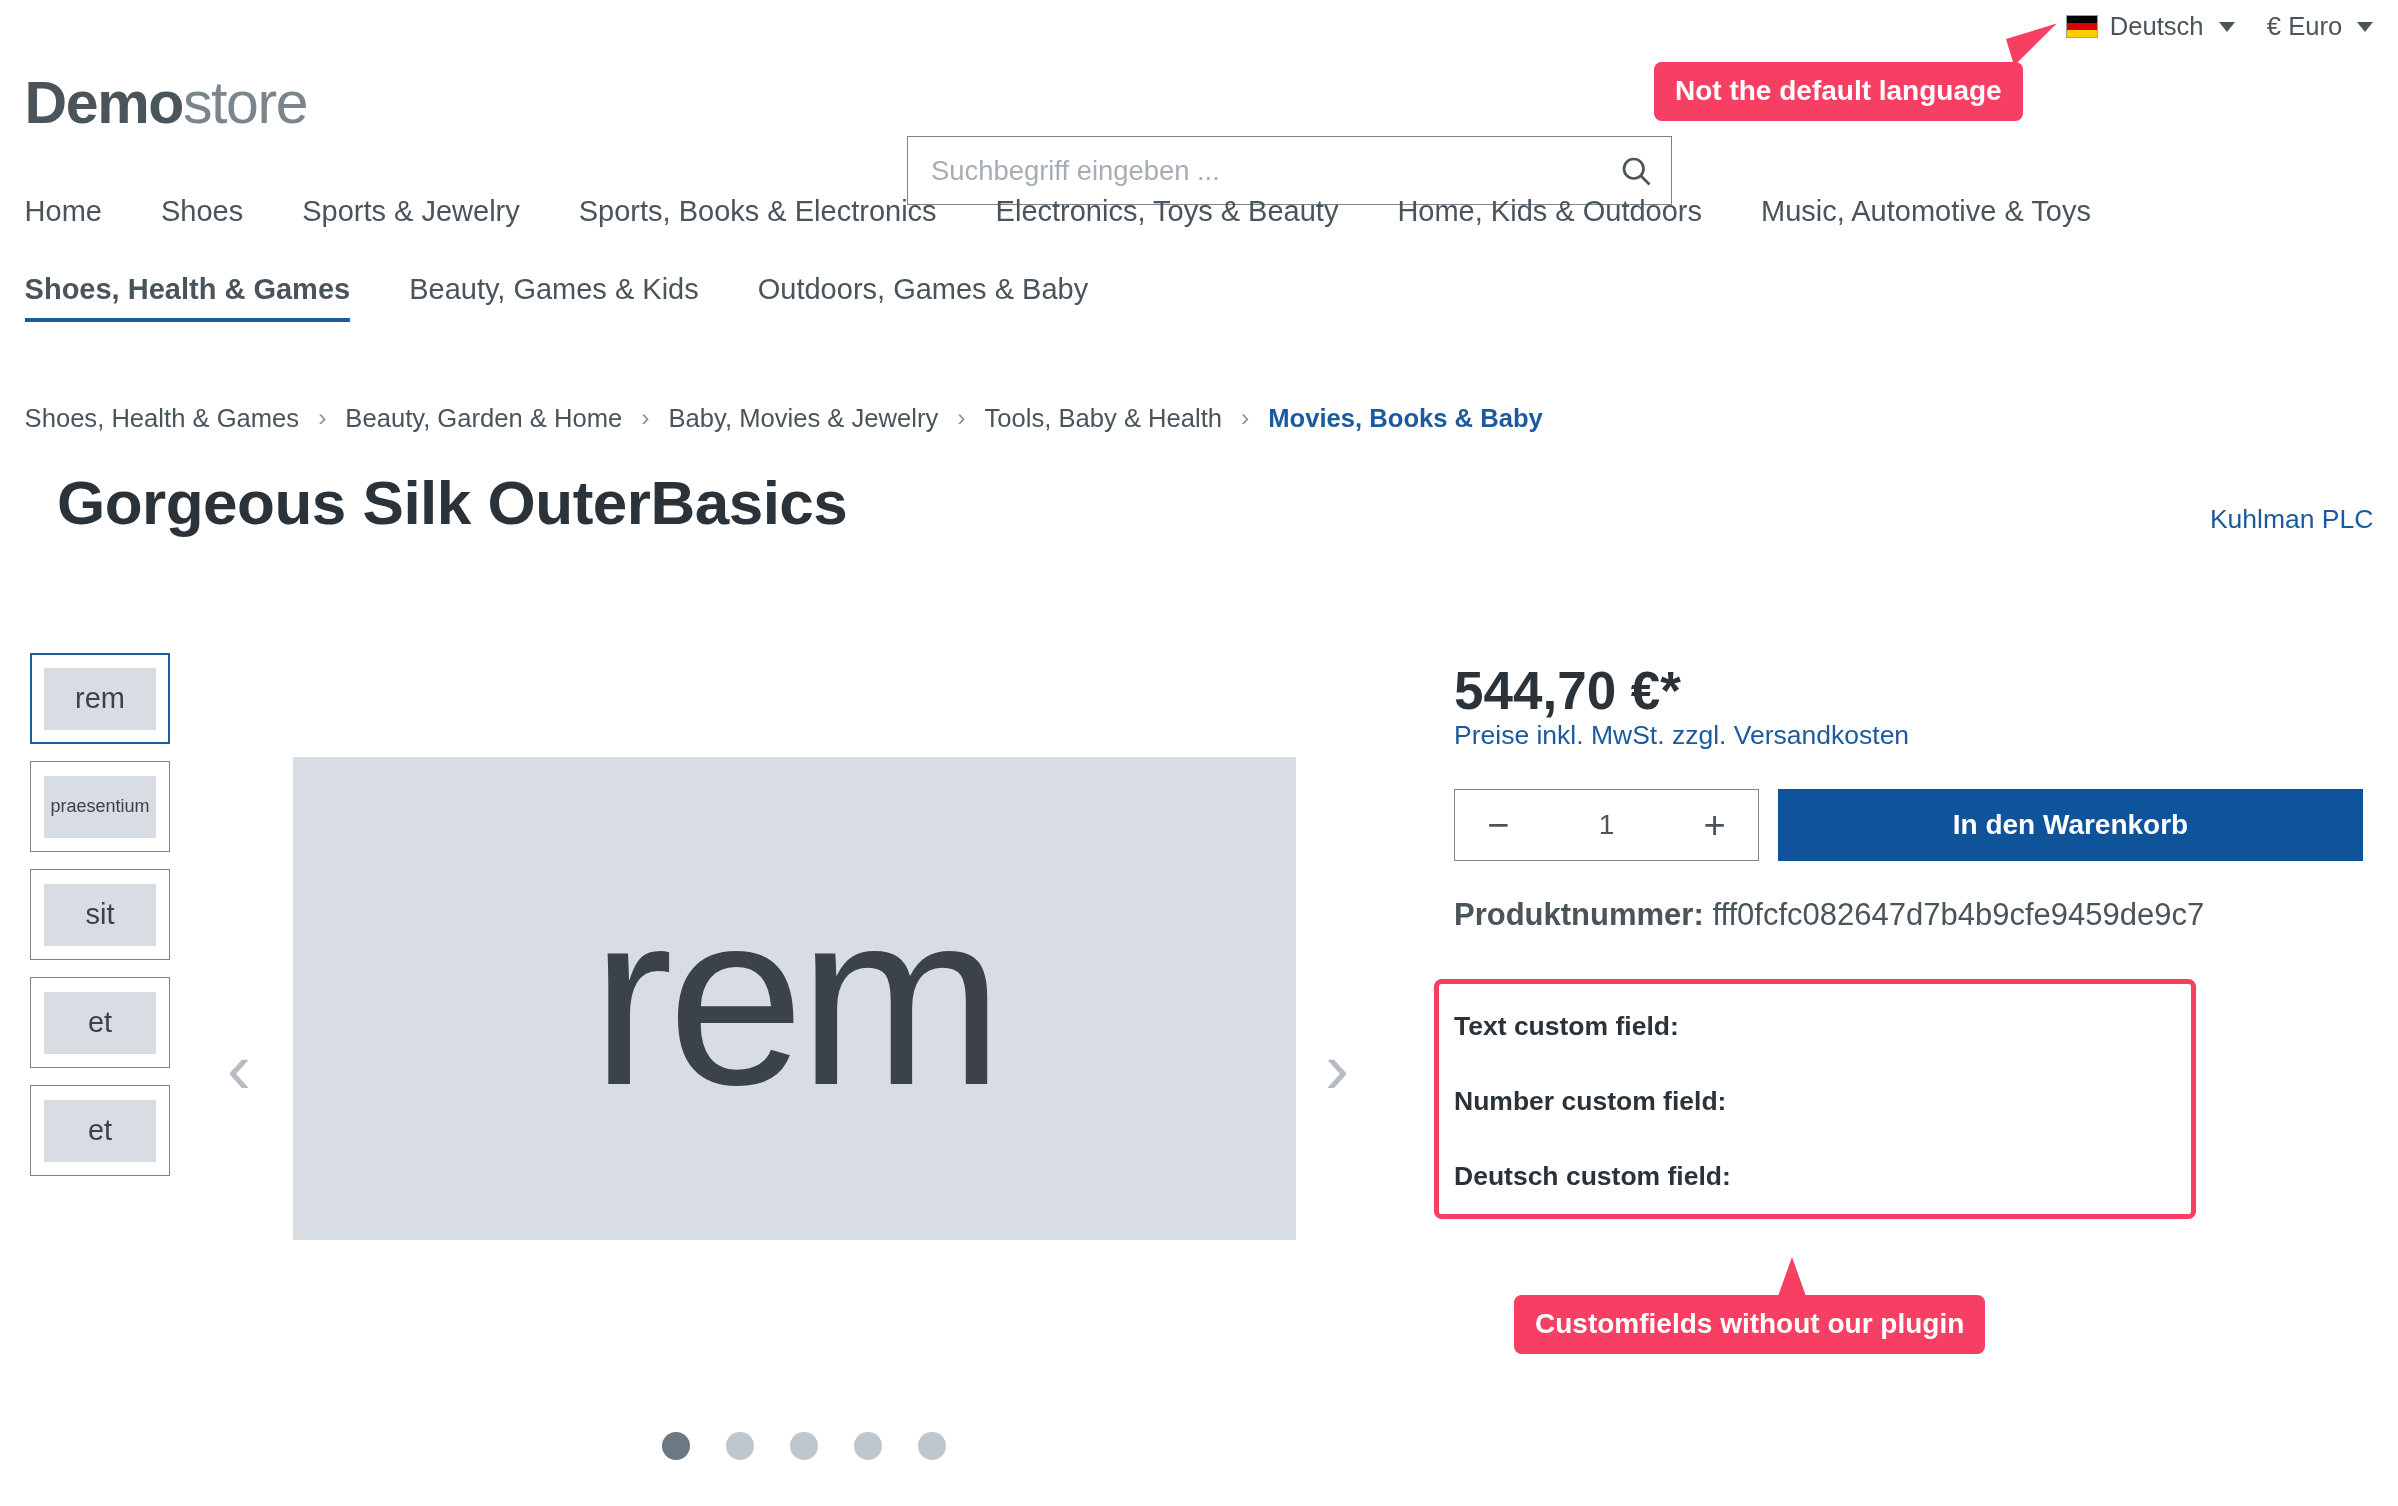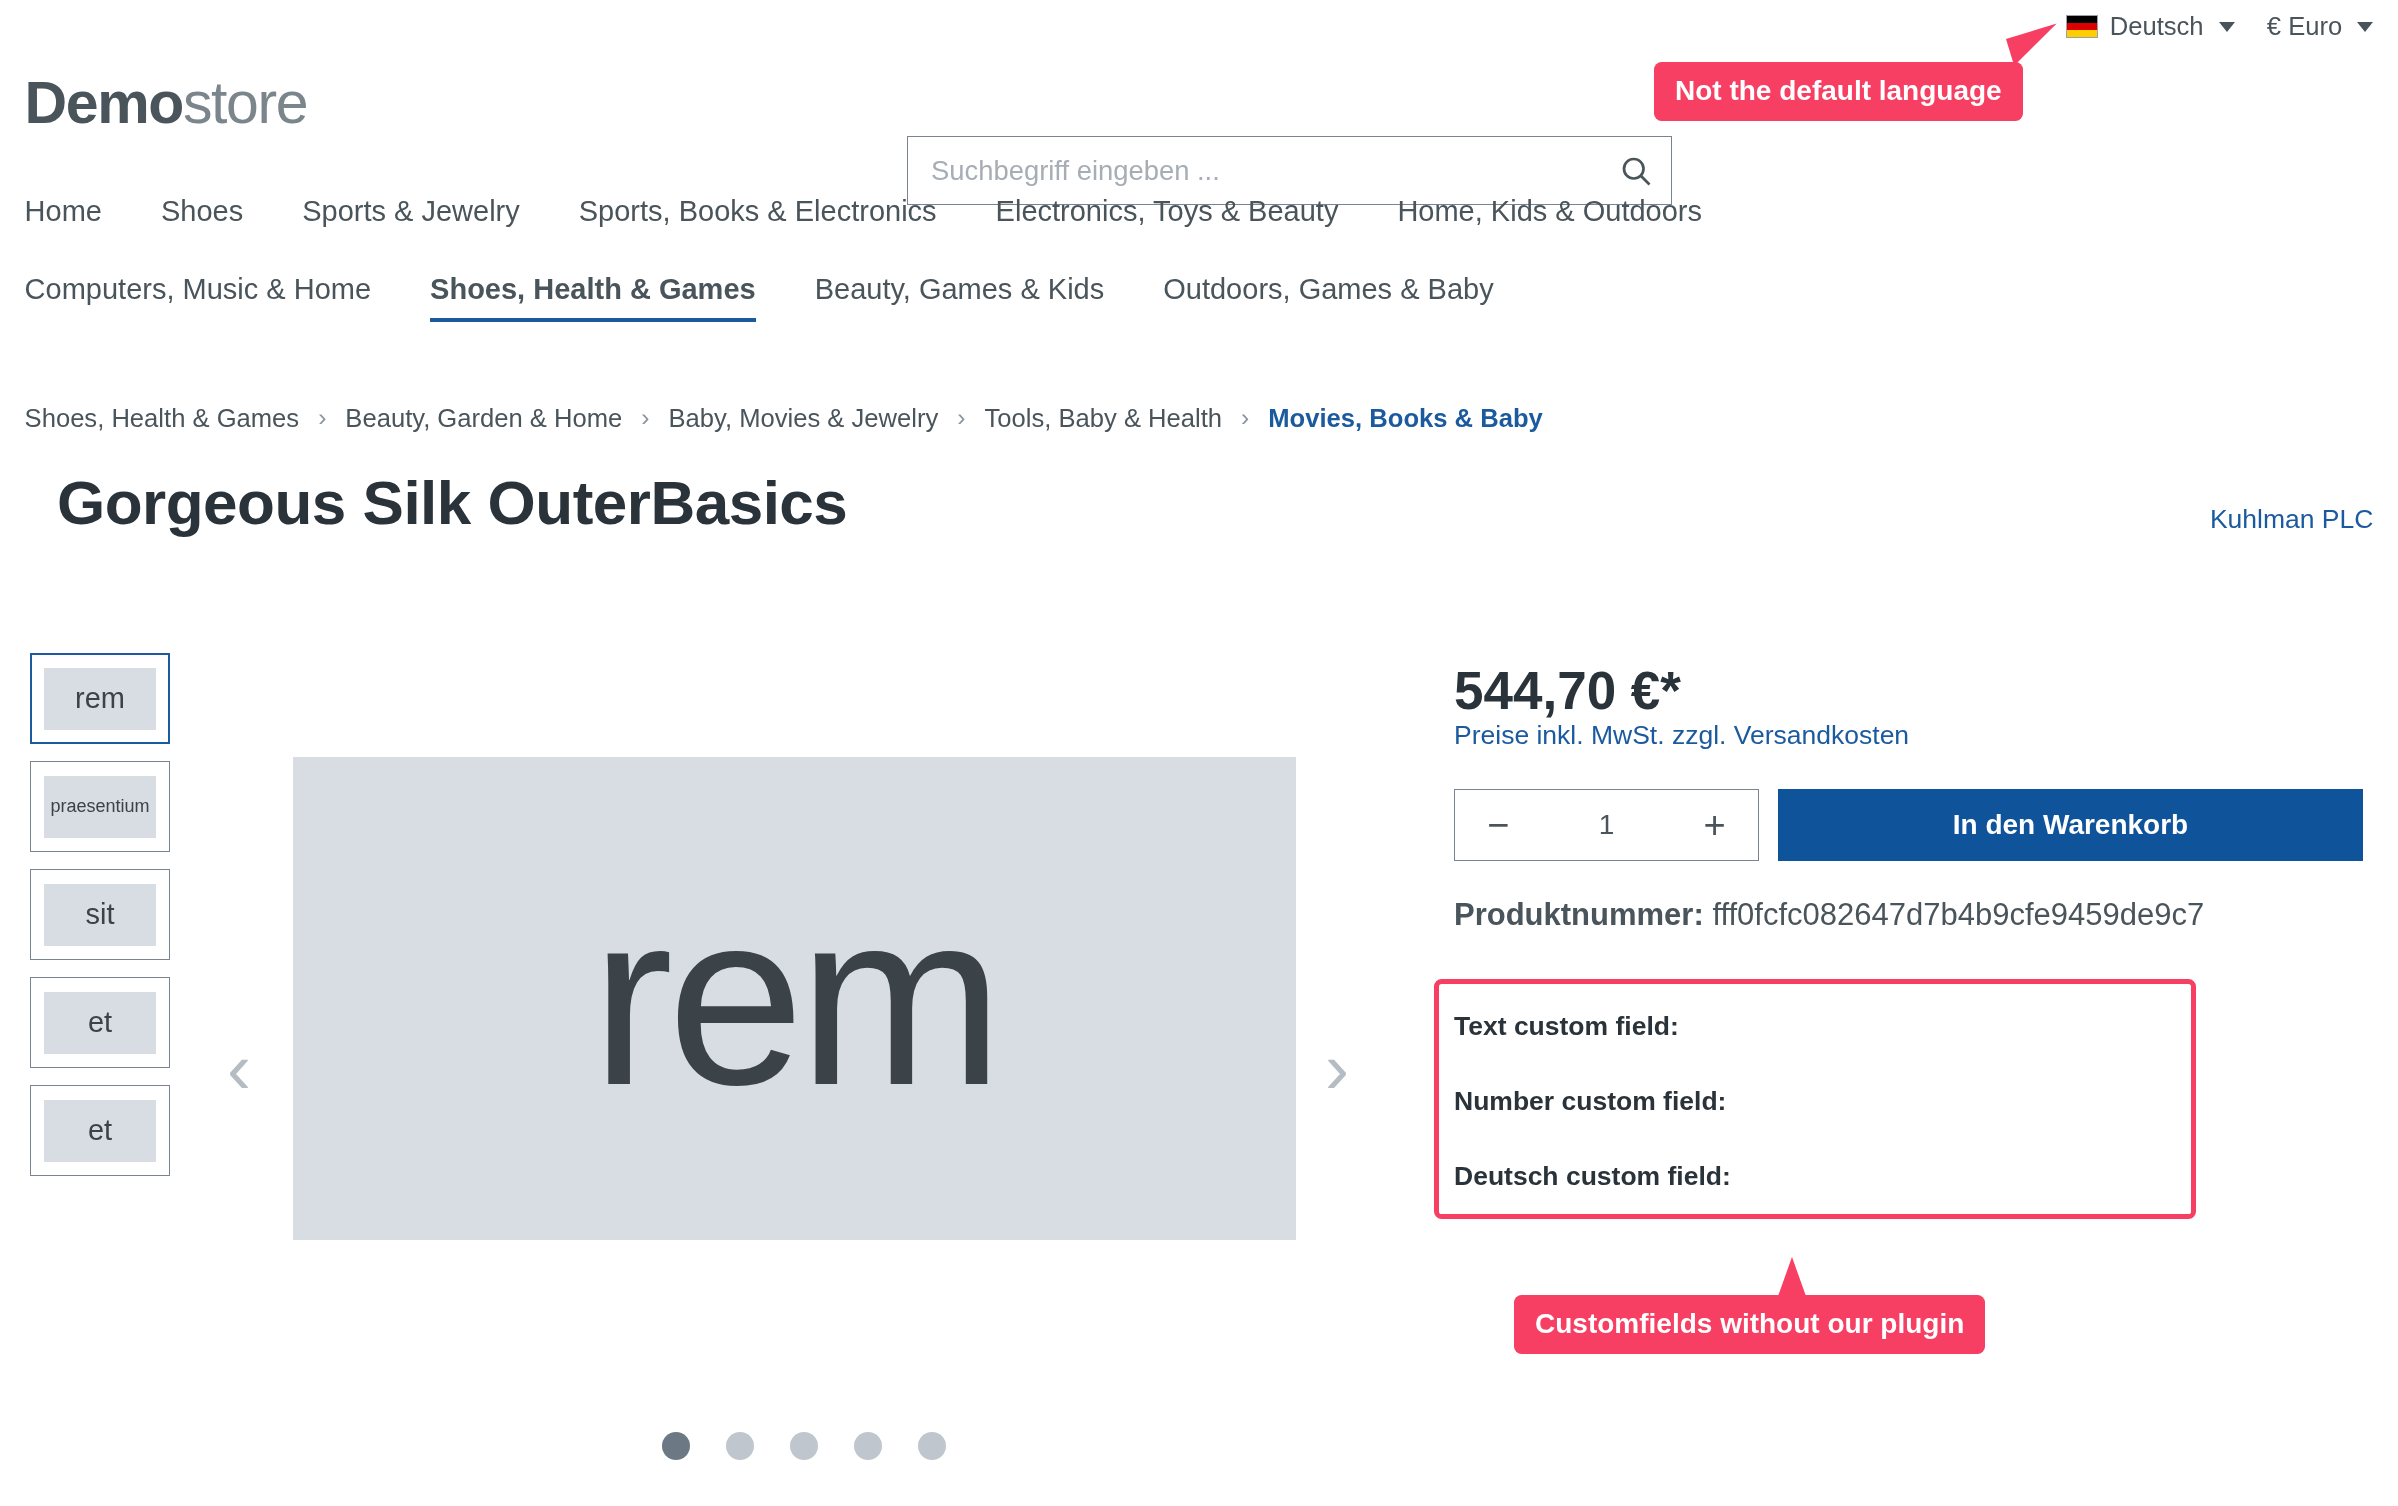--- a/index.html
+++ b/index.html
@@ -283,23 +283,23 @@
   </div>
 
   <div class="mainnav">
     <div class="navrow r1">
       <div class="navitem">Home</div>
       <div class="navitem">Shoes</div>
       <div class="navitem">Sports &amp; Jewelry</div>
       <div class="navitem">Sports, Books &amp; Electronics</div>
       <div class="navitem">Electronics, Toys &amp; Beauty</div>
       <div class="navitem">Home, Kids &amp; Outdoors</div>
+      <div class="navitem">Music, Automotive &amp; Toys</div>
     </div>
     <div class="navrow r2">
-      <div class="navitem">Computers, Music &amp; Home</div>
       <div class="navitem active">Shoes, Health &amp; Games</div>
       <div class="navitem">Beauty, Games &amp; Kids</div>
       <div class="navitem">Outdoors, Games &amp; Baby</div>
     </div>
   </div>
 
   <div class="breadcrumb">
     <span class="crumb">Shoes, Health &amp; Games</span>
     <span class="crumb-sep">›</span>
     <span class="crumb">Beauty, Garden &amp; Home</span>

